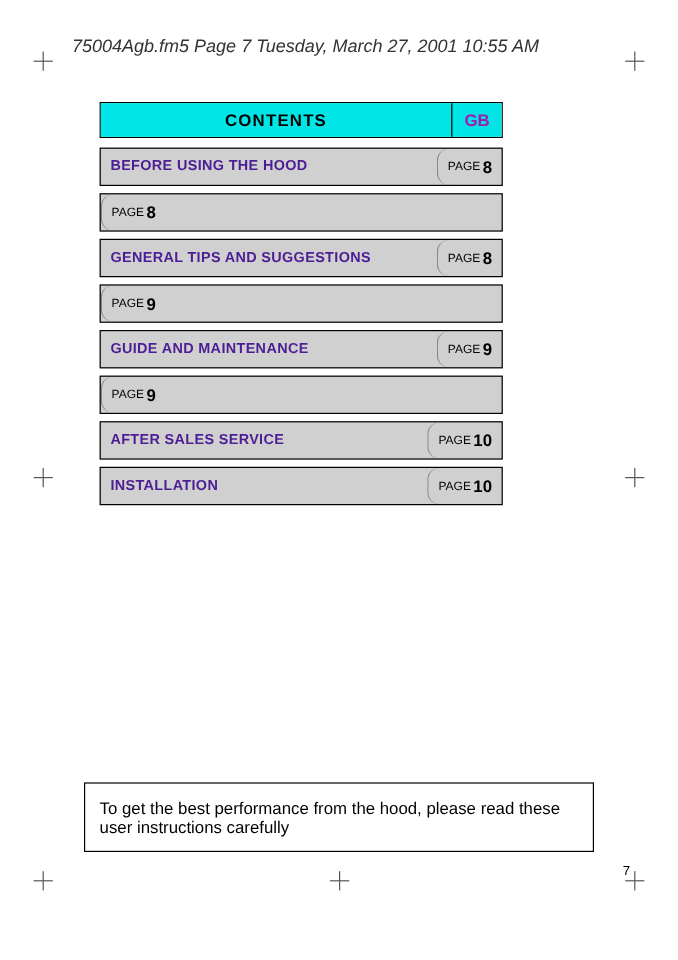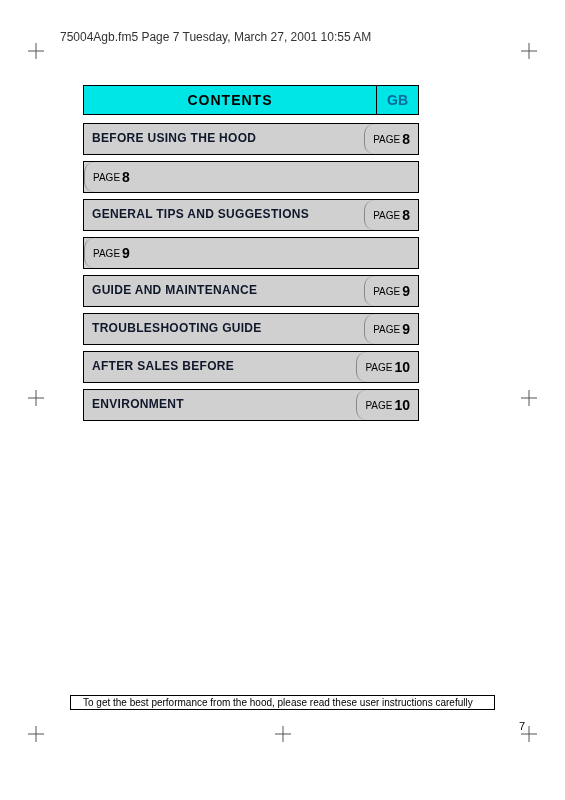--- a/index.html
+++ b/index.html
@@ -18,22 +18,23 @@
       height: 800px;
       background: #ffffff;
       position: relative;
     }
 
     
     .file-info {
       position: absolute;
       top: 30px;
       left: 60px;
-      font-size: 12px;
+      font-size: 15px;
       color: #333;
+      font-style: italic;
     }
 
     
     .crosshair {
       position: absolute;
       width: 16px;
       height: 16px;
     }
     .crosshair::before {
       content: '';
@@ -89,21 +90,21 @@
       text-align: center;
       letter-spacing: 1px;
       color: #000;
     }
 
     .gb-badge {
       background: #00e5e5;
       padding: 6px 10px;
       font-size: 14px;
       font-weight: bold;
-      color: #0369a1;
+      color: #a21caf;
       border-left: 1.5px solid #000;
       display: flex;
       align-items: center;
       justify-content: center;
       min-width: 36px;
     }
 
     
     .toc-row {
       display: flex;
@@ -111,21 +112,21 @@
       border: 1.5px solid #000;
       margin-bottom: 6px;
       background: #d0d0d0;
     }
 
     .toc-label {
       flex: 1;
       padding: 7px 8px;
       font-size: 12px;
       font-weight: bold;
-      color: #0f172a;
+      color: #4c1d95;
       letter-spacing: 0.3px;
     }
 
     .toc-page {
       padding: 7px 8px;
       font-size: 12px;
       font-weight: bold;
       color: #000;
       white-space: nowrap;
       display: flex;
@@ -145,22 +146,22 @@
       font-weight: bold;
     }
 
     
     .bottom-note {
       position: absolute;
       bottom: 90px;
       left: 70px;
       right: 70px;
       border: 1.5px solid #000;
-      padding: 1px 12px;
-      font-size: 10px;
+      padding: 12px 12px;
+      font-size: 14px;
       color: #000;
       background: #fff;
     }
 
     
     .page-number {
       position: absolute;
       bottom: 68px;
       right: 40px;
       font-size: 11px;
@@ -219,35 +220,34 @@
           </div>
         </div>
         <div class="toc-row">
           <div class="toc-label">GUIDE AND MAINTENANCE</div>
           <div class="toc-page">
             <span class="page-word">PAGE </span>
             <span class="page-num">9</span>
           </div>
         </div>
         <div class="toc-row">
-          <div class="toc-label">TROUBLESHOOTING GUIDE</div>
           <div class="toc-page">
             <span class="page-word">PAGE </span>
             <span class="page-num">9</span>
           </div>
         </div>
         <div class="toc-row">
-          <div class="toc-label">AFTER SALES BEFORE</div>
+          <div class="toc-label">AFTER SALES SERVICE</div>
           <div class="toc-page">
             <span class="page-word">PAGE </span>
             <span class="page-num">10</span>
           </div>
         </div>
         <div class="toc-row">
-          <div class="toc-label">ENVIRONMENT</div>
+          <div class="toc-label">INSTALLATION</div>
           <div class="toc-page">
             <span class="page-word">PAGE </span>
             <span class="page-num">10</span>
           </div>
         </div>
       </div>
 
   </div>
 
   <div class="bottom-note">

